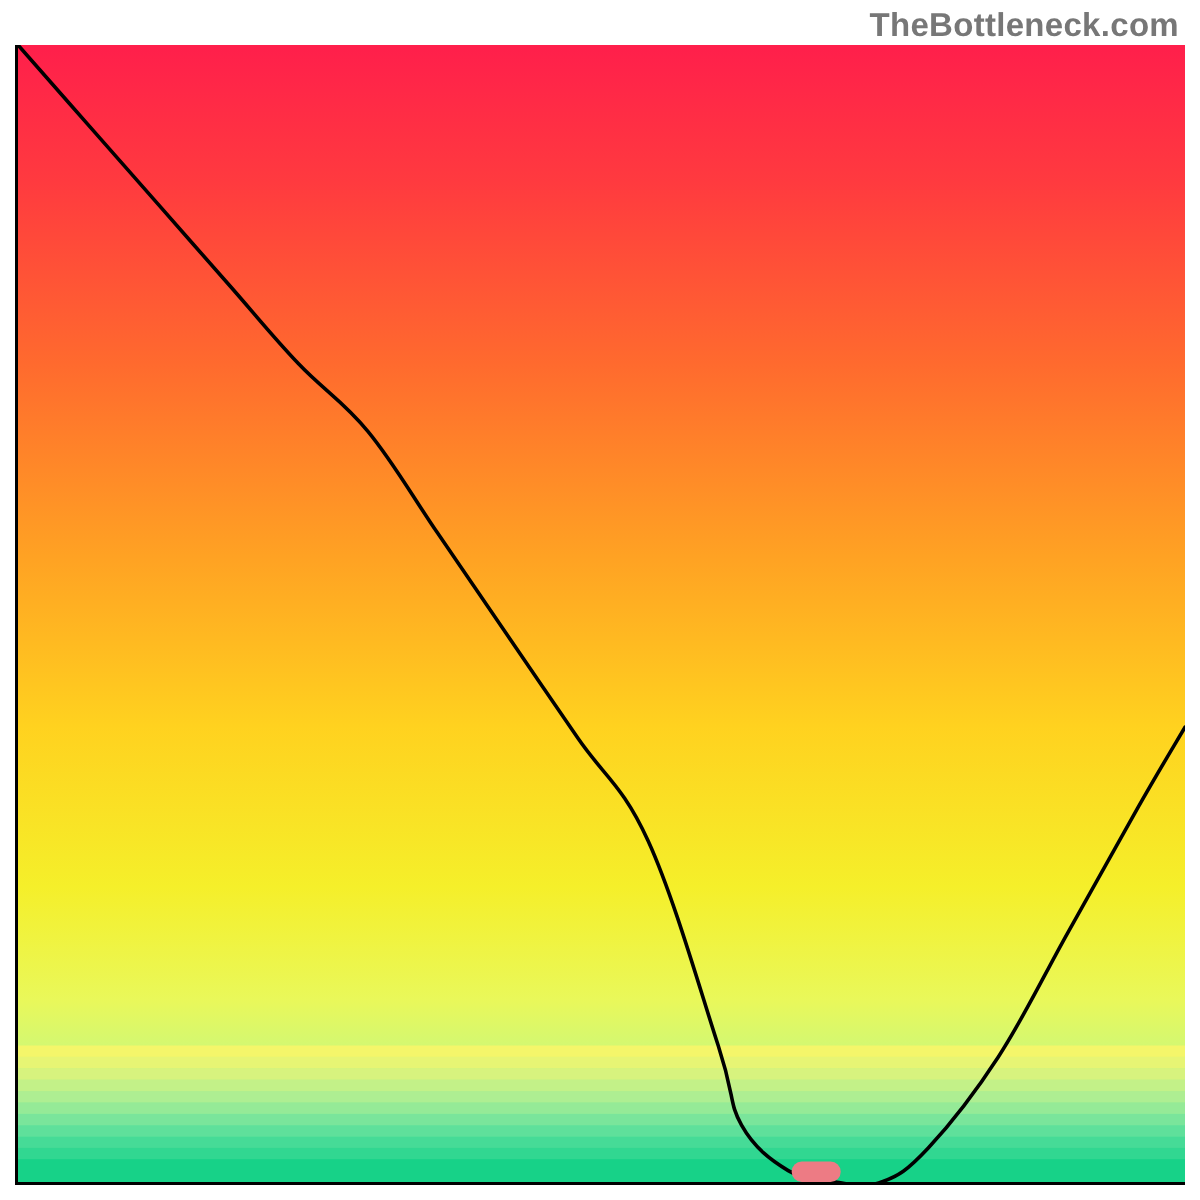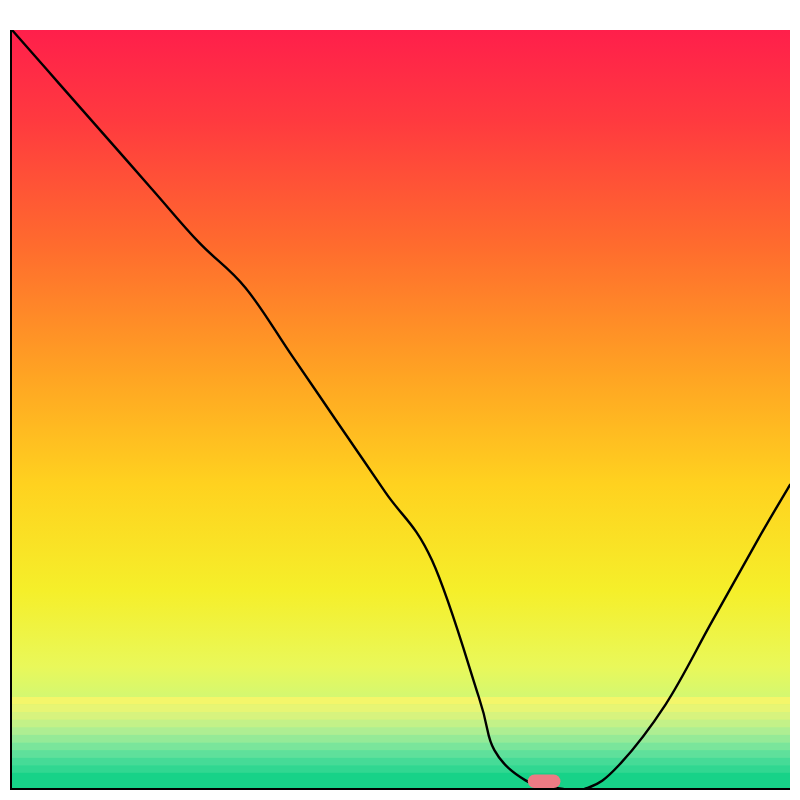--- a/index.html
+++ b/index.html
@@ -43,20 +43,21 @@
     left: 0;
     top: 0;
     width: 100%;
     height: 100%;
   }
 </style>
 </head>
 <body>
 
 <div class="stage">
+  <div class="watermark">TheBottleneck.com</div>
 
   <div class="plot">
 
     <svg class="bg" viewBox="0 0 780 758" preserveAspectRatio="none">
       <defs>
         <linearGradient id="grad" x1="0" y1="0" x2="0" y2="1">
 
         <stop offset="0.00%" stop-color="#ff1f4b"></stop>
             <stop offset="12.00%" stop-color="#ff3a3f"></stop>
             <stop offset="28.00%" stop-color="#ff6a2e"></stop>

